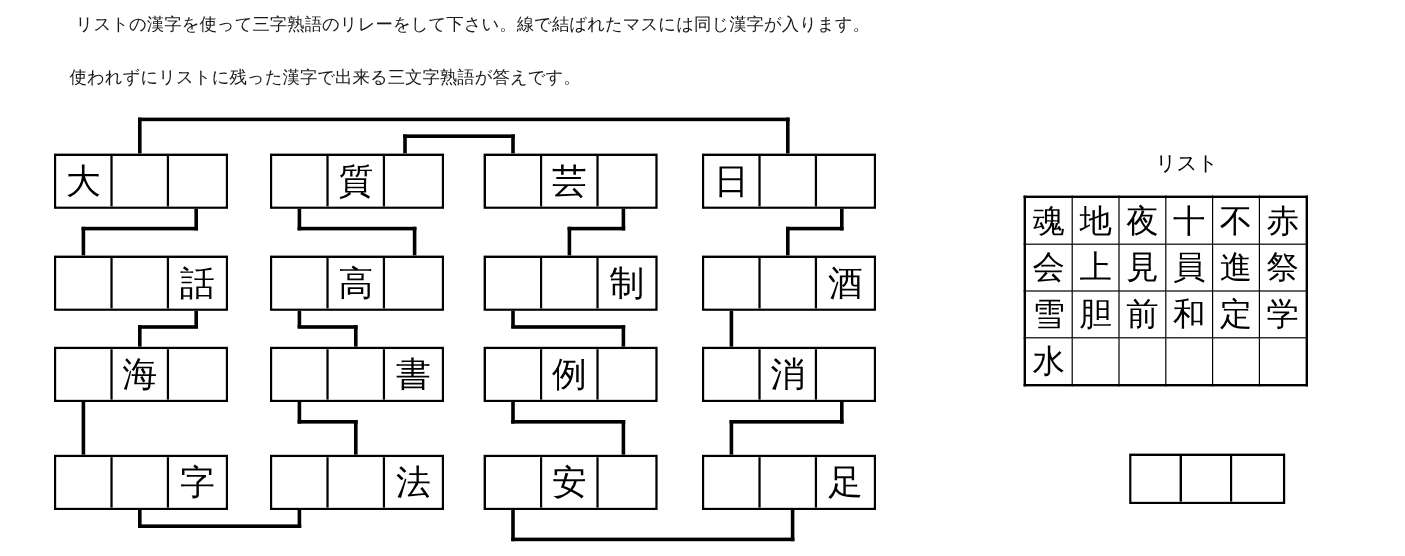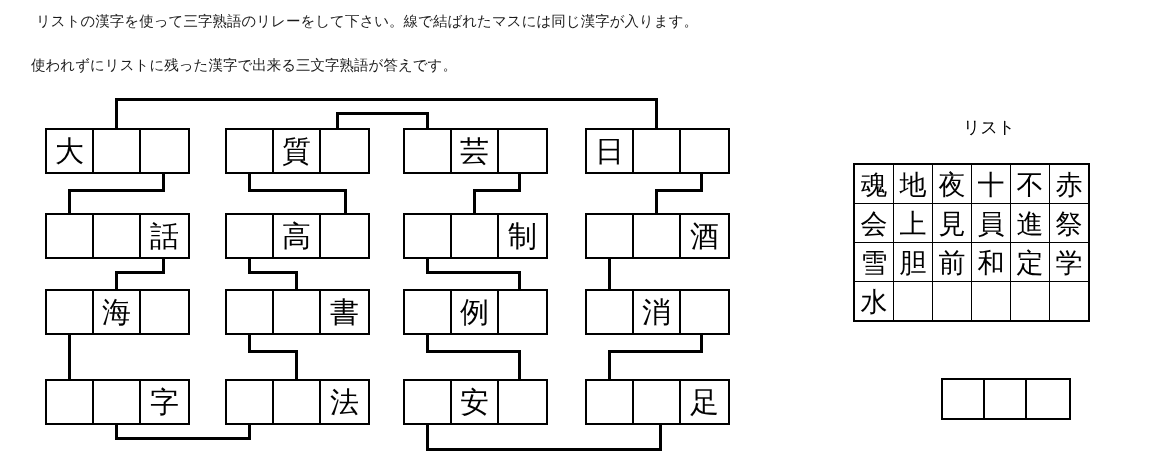--- a/index.html
+++ b/index.html
@@ -17,20 +17,21 @@
     overflow: hidden;
   }
 
   
   .instr {
     position: absolute;
     font-size: 14.5px;
     line-height: 1;
     white-space: nowrap;
     color: #1a1a1a;
+    margin-left: 27px;
   }
   #instr-line-1 { left: 36px; top: 14px; }
   #instr-line-2 { left: 31px; top: 58px; }
 
   
   #puzzle-area {
     position: absolute;
     left: 0;
     top: 0;
     width: 780px;
@@ -70,21 +71,21 @@
   
   #list-panel {
     position: absolute;
     left: 845px;
     top: 110px;
     width: 300px;
   }
   #list-title {
     position: absolute;
     left: 118px;
-    top: 9px;
+    top: 19px;
     font-size: 17px;
     line-height: 1;
     white-space: nowrap;
   }
   #list-table {
     position: absolute;
     left: 8px;
     top: 53px;
     border-collapse: collapse;
     border: 2px solid #000000;

